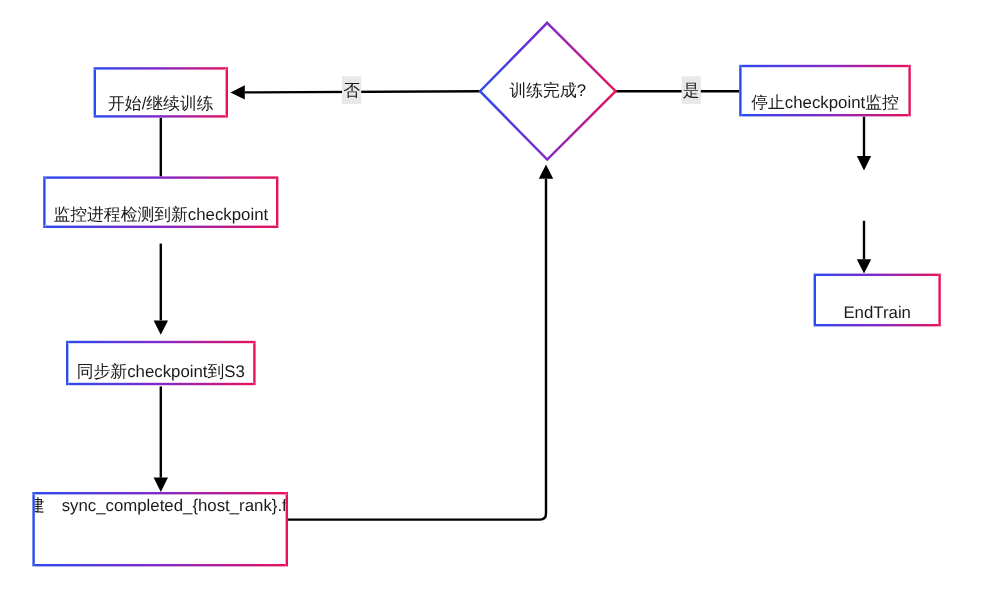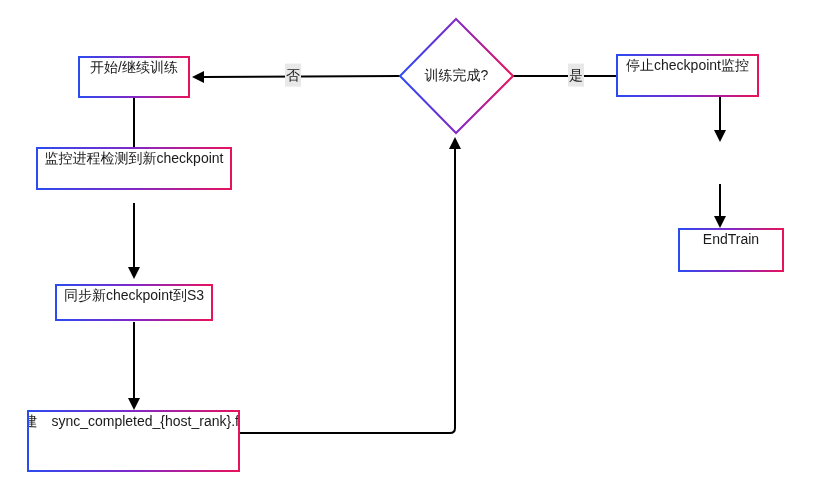--- a/index.html
+++ b/index.html
@@ -22,21 +22,21 @@
   .overlay{position:absolute;left:0;top:0;width:830px;height:491px;}
   .edge{stroke:var(--connector);stroke-width:2;fill:none;}
   .arrowhead{fill:var(--connector);stroke:none;}
   .node{
     position:absolute;
     box-sizing:border-box;
     background:#ffffff;
     border:2px solid;
     border-image:linear-gradient(90deg,var(--gradient_start),var(--gradient_mid),var(--gradient_end)) 1;
     display:flex;
-    align-items:flex-start;
+    align-items:flex-end;
     justify-content:center;
     text-align:center;
     font-size:14px;
     line-height:1.35;
     overflow:hidden;
     white-space:nowrap;
   }
   .node-multiline{align-items:stretch;justify-content:center;}
   .node-multiline .line1{text-align:center;}
   .node-multiline .line2{text-align:left;padding-left:14px;white-space:nowrap;}

